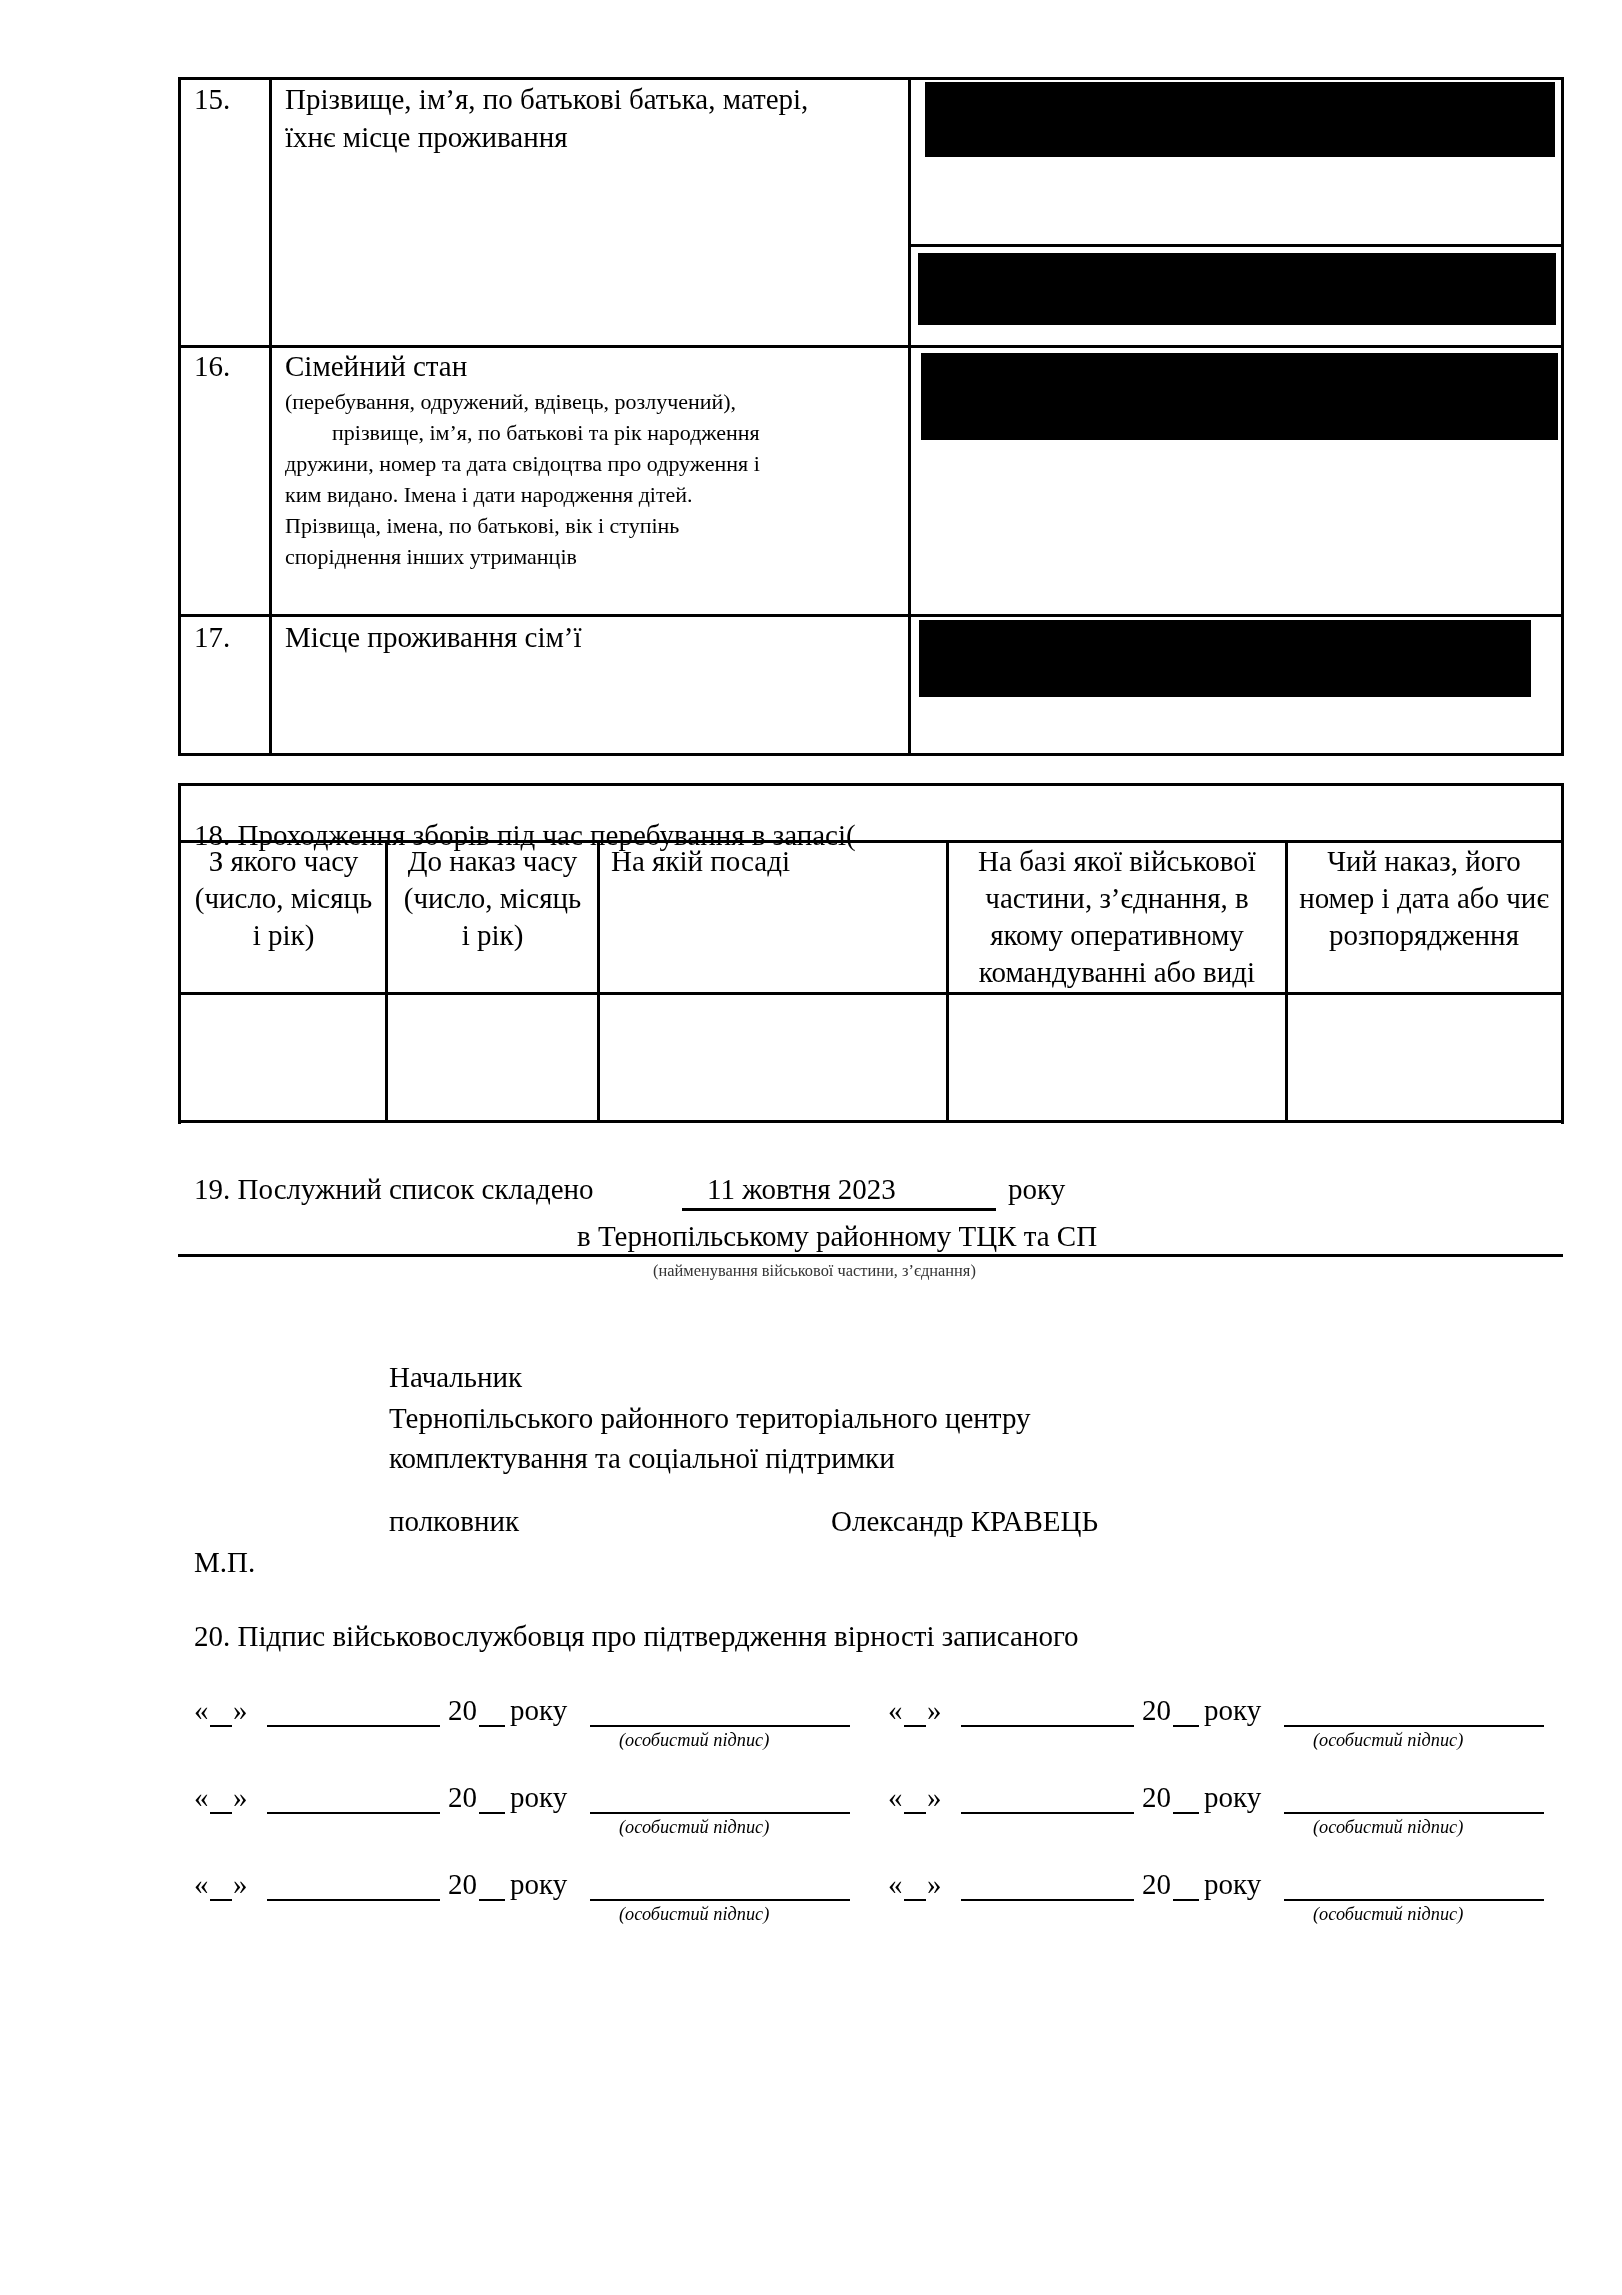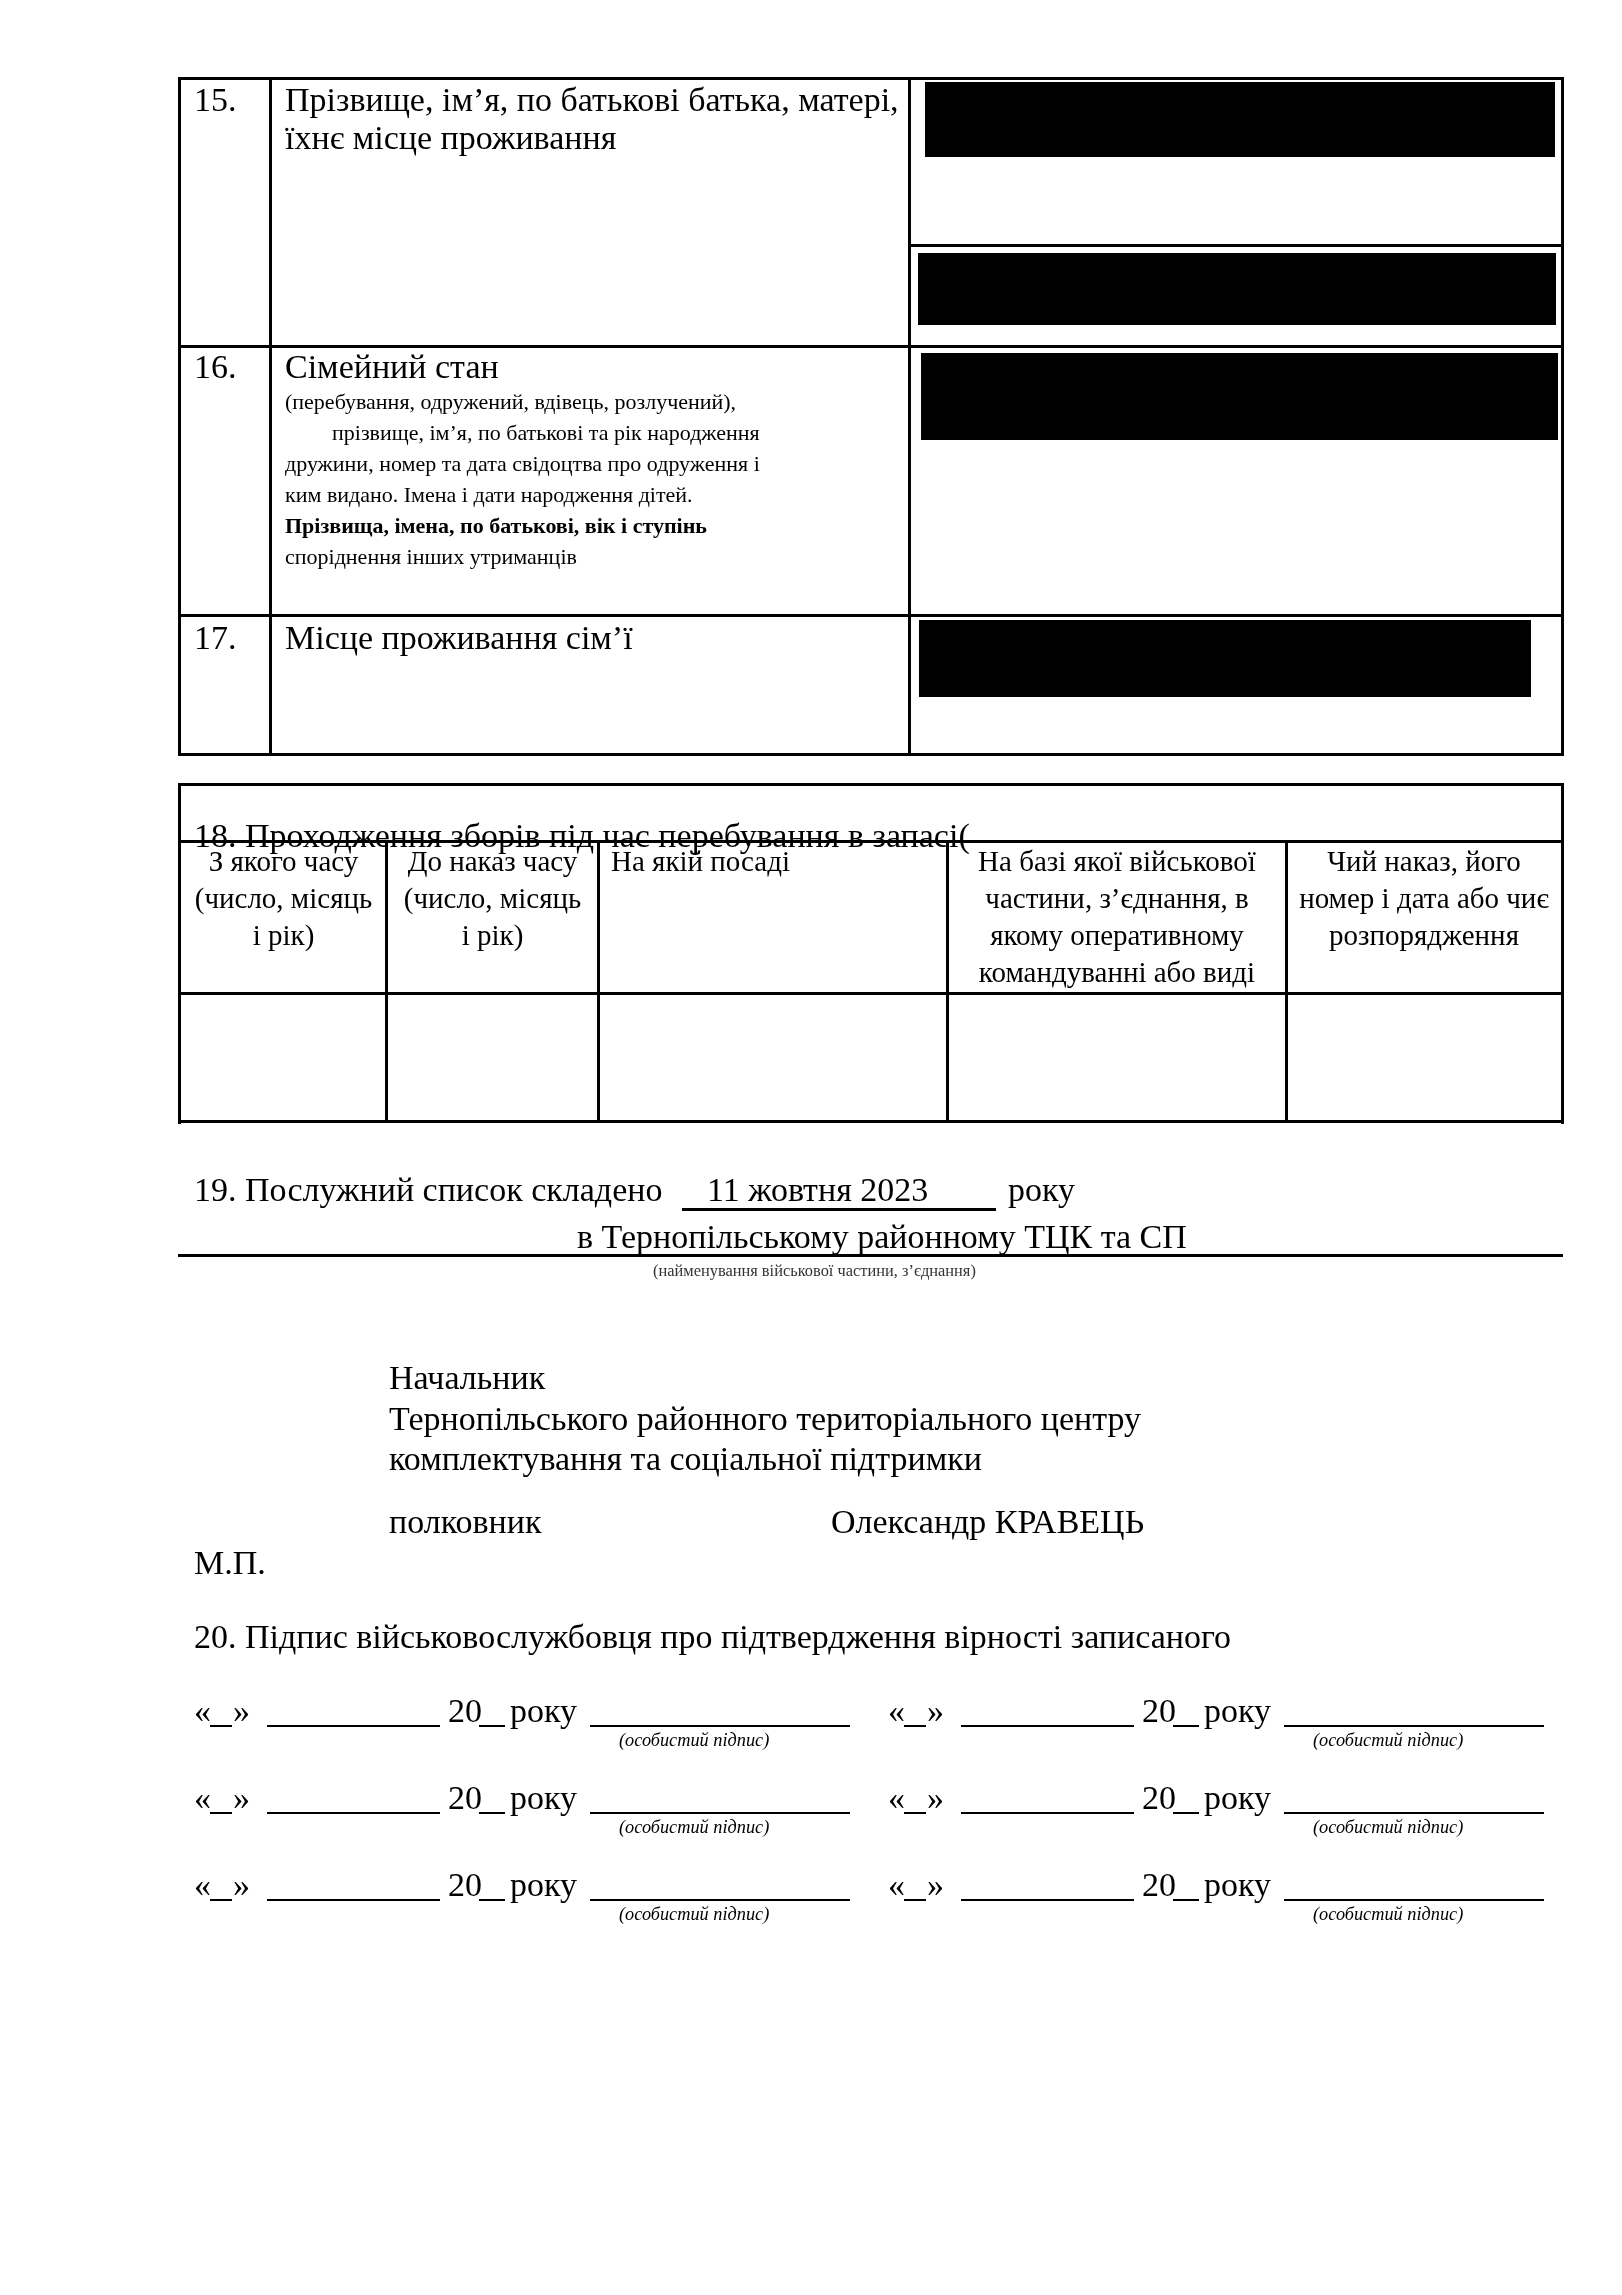--- a/index.html
+++ b/index.html
@@ -4,21 +4,21 @@
 <style>
   html, body { margin: 0; padding: 0; background: #ffffff; }
   body {
     width: 1623px; height: 2295px; position: relative; overflow: hidden;
     font-family: "Liberation Serif", "DejaVu Serif", serif; color: #000;
   }
   .abs { position: absolute; }
   .line-h { position: absolute; background: #000; height: 3.3px; }
   .line-v { position: absolute; background: #000; width: 2.6px; }
   .redact { position: absolute; background: #000; }
-  .txt { position: absolute; font-size: 34px; line-height: 37px; white-space: nowrap; }
+  .txt { position: absolute; font-size: 29px; line-height: 37px; white-space: nowrap; }
   .small { font-size: 22px; line-height: 31px; text-align: justify; text-align-last: left; white-space: normal; }
   .hdr { position: absolute; font-size: 29px; line-height: 37px; text-align: center; white-space: nowrap; overflow: hidden; }
   .caption { position: absolute; font-size: 16.4px; color: #333; white-space: nowrap; }
   .sig-caption { position: absolute; font-size: 18.3px; font-style: italic; white-space: nowrap; }
   .uline { position: absolute; height: 2px; background: #000; }
 </style>
 </head>
 <body>
 
 <div>
@@ -39,21 +39,21 @@
   <div class="redact" style="left:925px; top:82px; width:630px; height:75px;"></div>
   <div class="redact" style="left:918px; top:253px; width:638px; height:72px;"></div>
 
   <div class="txt" style="left:194px; top:348px;">16.</div>
   <div class="txt" style="left:285px; top:348px;">Сімейний стан</div>
   <div class="abs" style="left:285px; top:386px; width:614px;">
     <div class="txt small" style="position:relative; width:614px;">(перебування, одружений, вдівець, розлучений),</div>
     <div class="txt small" style="position:relative; width:614px;margin-left:47px;">прізвище, ім’я, по батькові та рік народження</div>
     <div class="txt small" style="position:relative; width:614px;">дружини, номер та дата свідоцтва про одруження і</div>
     <div class="txt small" style="position:relative; width:614px;">ким видано. Імена і дати народження дітей.</div>
-    <div class="txt small" style="position:relative; width:614px;font-weight:bold;">Прізвища, імена, по батькові, вік і ступінь</div>
+    <div class="txt small" style="position:relative; width:614px;">Прізвища, імена, по батькові, вік і ступінь</div>
     <div class="txt small" style="position:relative; width:614px;">споріднення інших утриманців</div>
   </div>
   <div class="redact" style="left:921px; top:353px; width:637px; height:87px;"></div>
 
   <div class="txt" style="left:194px; top:619px;">17.</div>
   <div class="txt" style="left:285px; top:619px;">Місце проживання сім’ї</div>
   <div class="redact" style="left:919px; top:620px; width:612px; height:77px;"></div>
 </div>
 
 <div>

